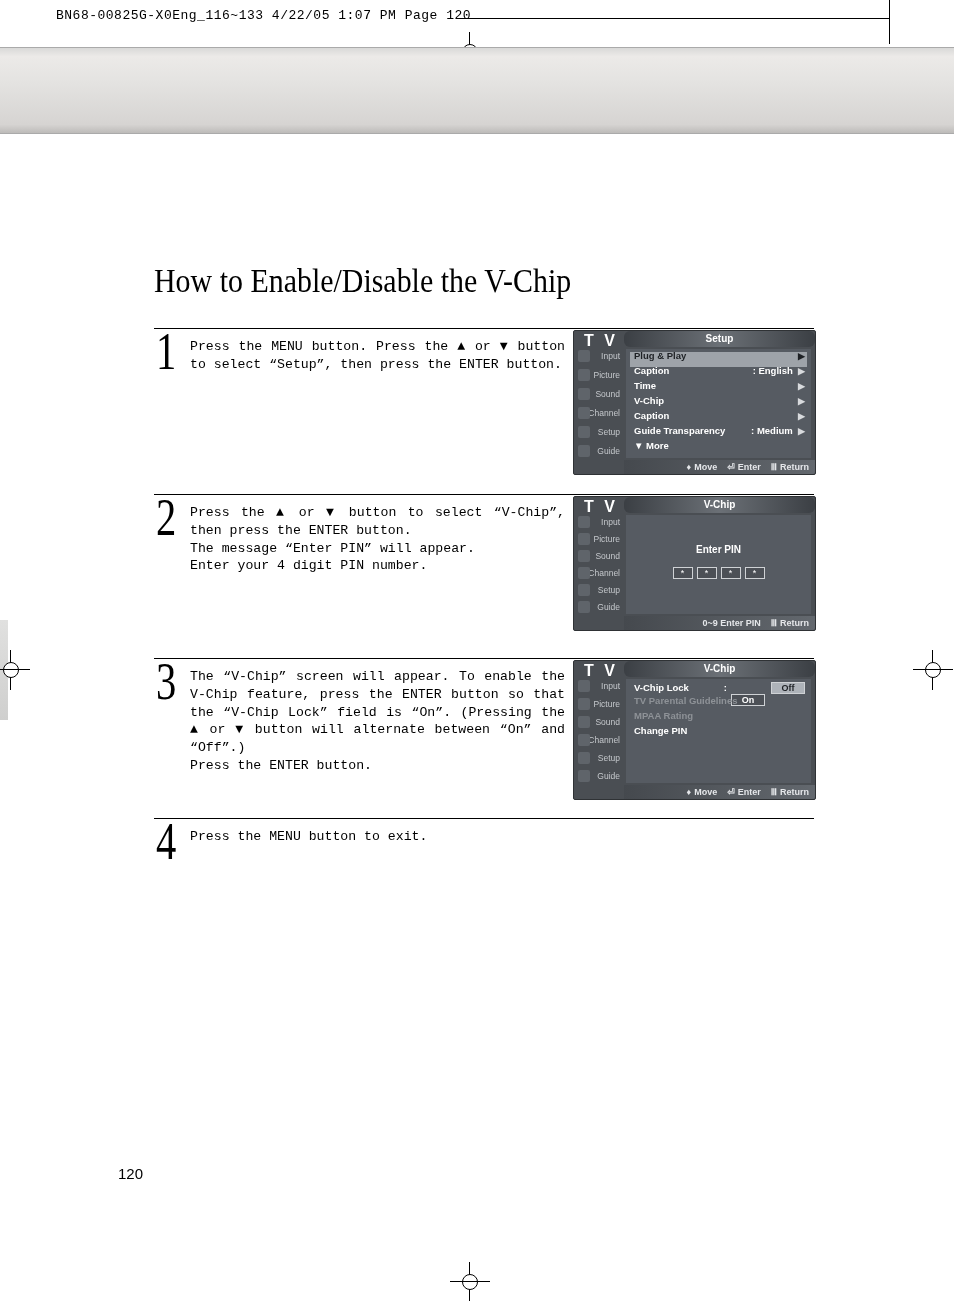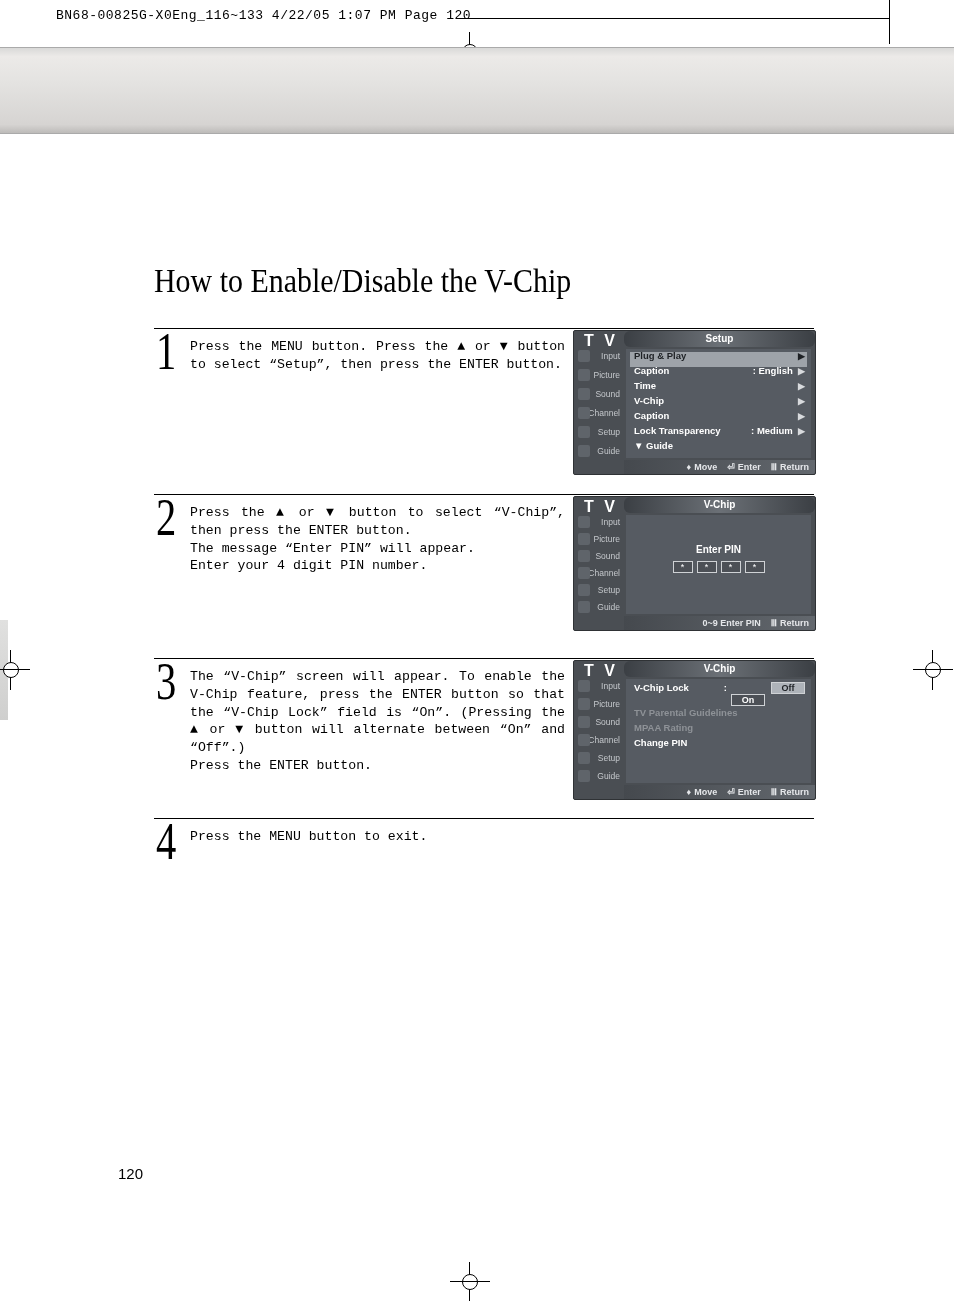--- a/index.html
+++ b/index.html
@@ -150,21 +150,21 @@
     display:flex; justify-content:flex-end; align-items:center;
     gap: 10px; padding-right: 6px;
     font-size: 9px; font-weight: bold;
     background: linear-gradient(90deg, #45494e, #63686e);
     color:#e5e7ea;
     border-bottom-right-radius:2px;
   }
   .osd .helpbar .hi { display:flex; align-items:center; gap:3px;}
   .osd .helpbar .glyph { font-size:9px; }
   .pin-area { text-align:center; padding-top:26px;}
-  .pin-label { font-size:10px; font-weight:bold; margin-bottom:6px;}
+  .pin-label { font-size:10px; font-weight:bold; margin-bottom:12px;}
   .pin-boxes { display:flex; justify-content:center; gap:4px;}
   .pin-box { width:20px; height:12px; border:1px solid #cfd2d5; background:#4c5056; display:flex; align-items:center; justify-content:center; font-size:9px;}
   .lock-val-col { display:flex; flex-direction:column; gap:0;}
   .lock-box { width:34px; height:12px; border:1px solid #cfd2d5; background:#4c5056; font-size:9px; font-weight:bold; display:flex; align-items:center; justify-content:center;}
   .lock-box.sel { background:#aeb3b9; color:#1e2125;margin-left:40px;}
   .page-number {
     position:absolute;
     top: 1165px; left: 118px;
     font-family: Arial, Helvetica, sans-serif;
     font-size: 15px;
@@ -262,25 +262,25 @@
       </div>
     <div class="row">
         <span>V-Chip</span>
         <span class="arrow">▶</span>
       </div>
     <div class="row">
         <span>Caption</span>
         <span class="arrow">▶</span>
       </div>
     <div class="row">
-        <span>Lock Transparency</span>
+        <span>Guide Transparency</span>
         <span><span>: Medium</span>&nbsp;&nbsp;<span class="arrow">▶</span></span>
       </div>
     <div class="row">
-        <span>▼ Guide</span>
+        <span>▼ More</span>
         <span></span>
       </div>
   </div>
   <div class="helpbar">
     <span class="hi">
         <span class="glyph">♦</span>
         <span>Move</span>
       </span>
     <span class="hi">
         <span class="glyph">⏎</span>
@@ -390,21 +390,21 @@
     <div class="row" style="align-items:flex-start;">
       <span>V-Chip Lock</span>
       <span style="display:flex; gap:4px; align-items:flex-start;">
         <span>:</span>
         <span class="lock-val-col">
           <span class="lock-box sel">Off</span>
           <span class="lock-box">On</span>
         </span>
       </span>
     </div>
-    <div class="row dim" style="margin-top:12px;">
+    <div class="row dim" style="margin-top:0;">
         <span>TV Parental Guidelines</span>
         <span></span>
       </div>
     <div class="row dim">
         <span>MPAA Rating</span>
         <span></span>
       </div>
     <div class="row">
         <span>Change PIN</span>
         <span></span>

